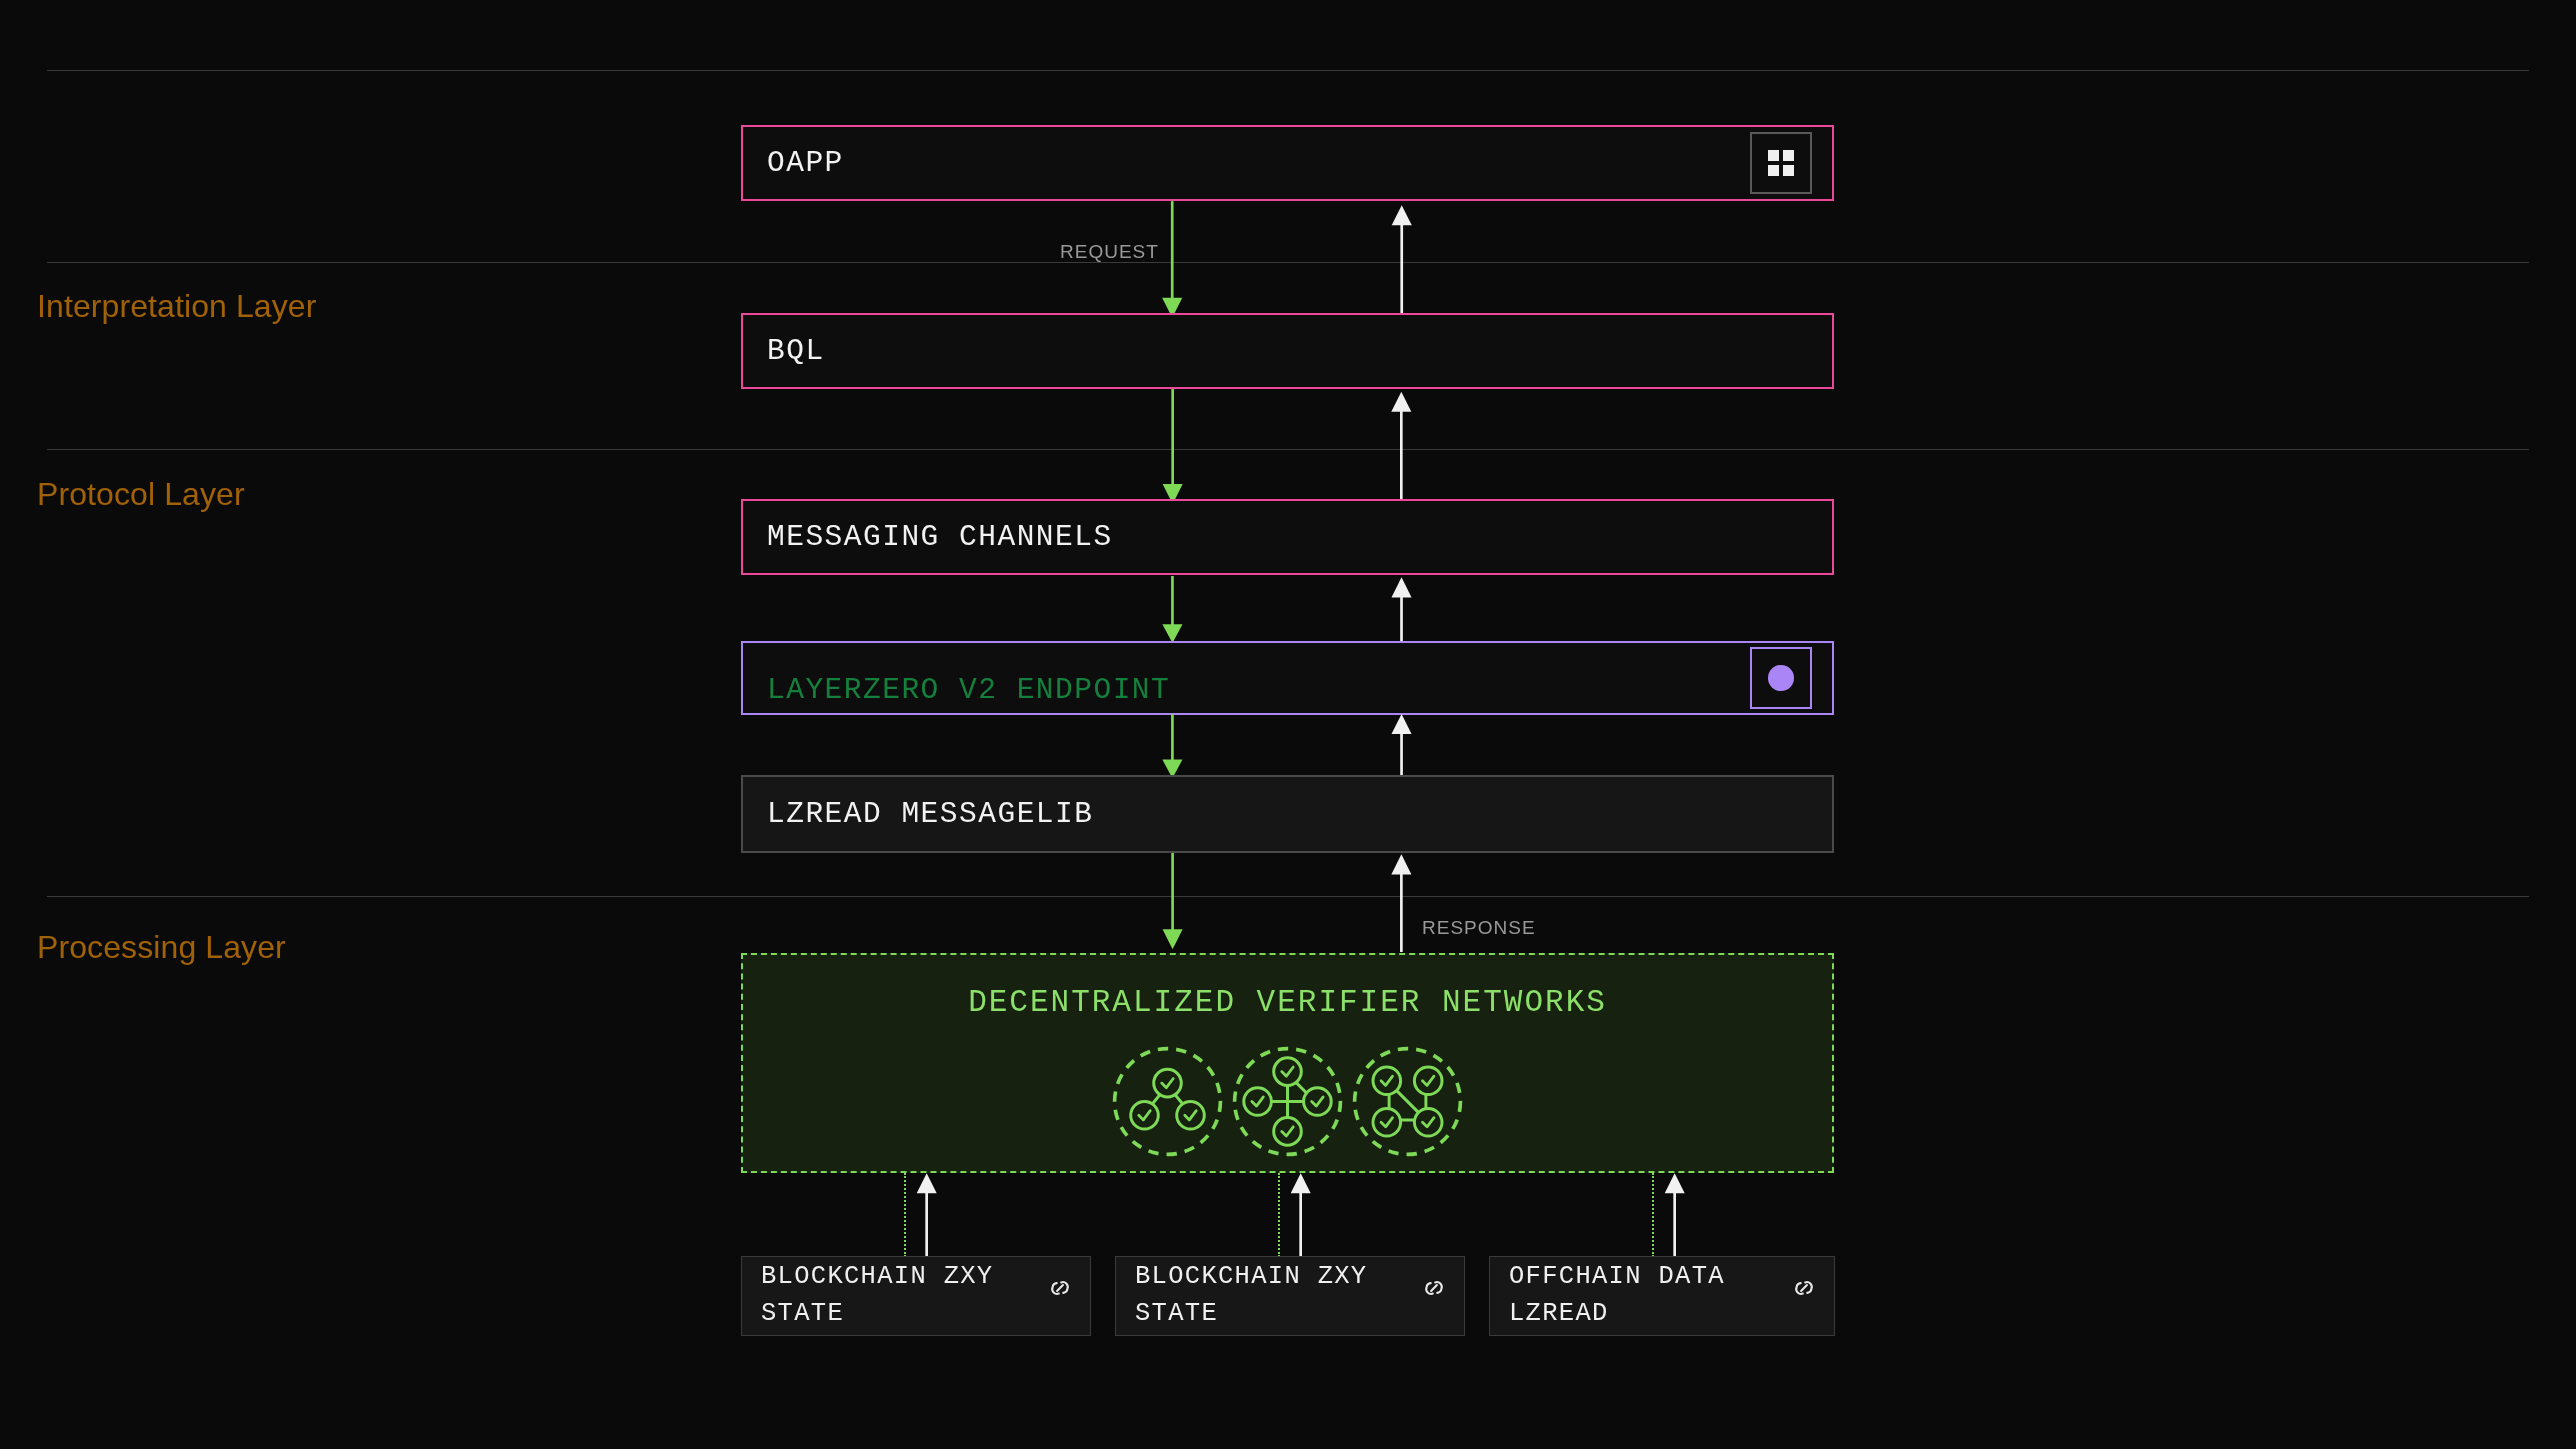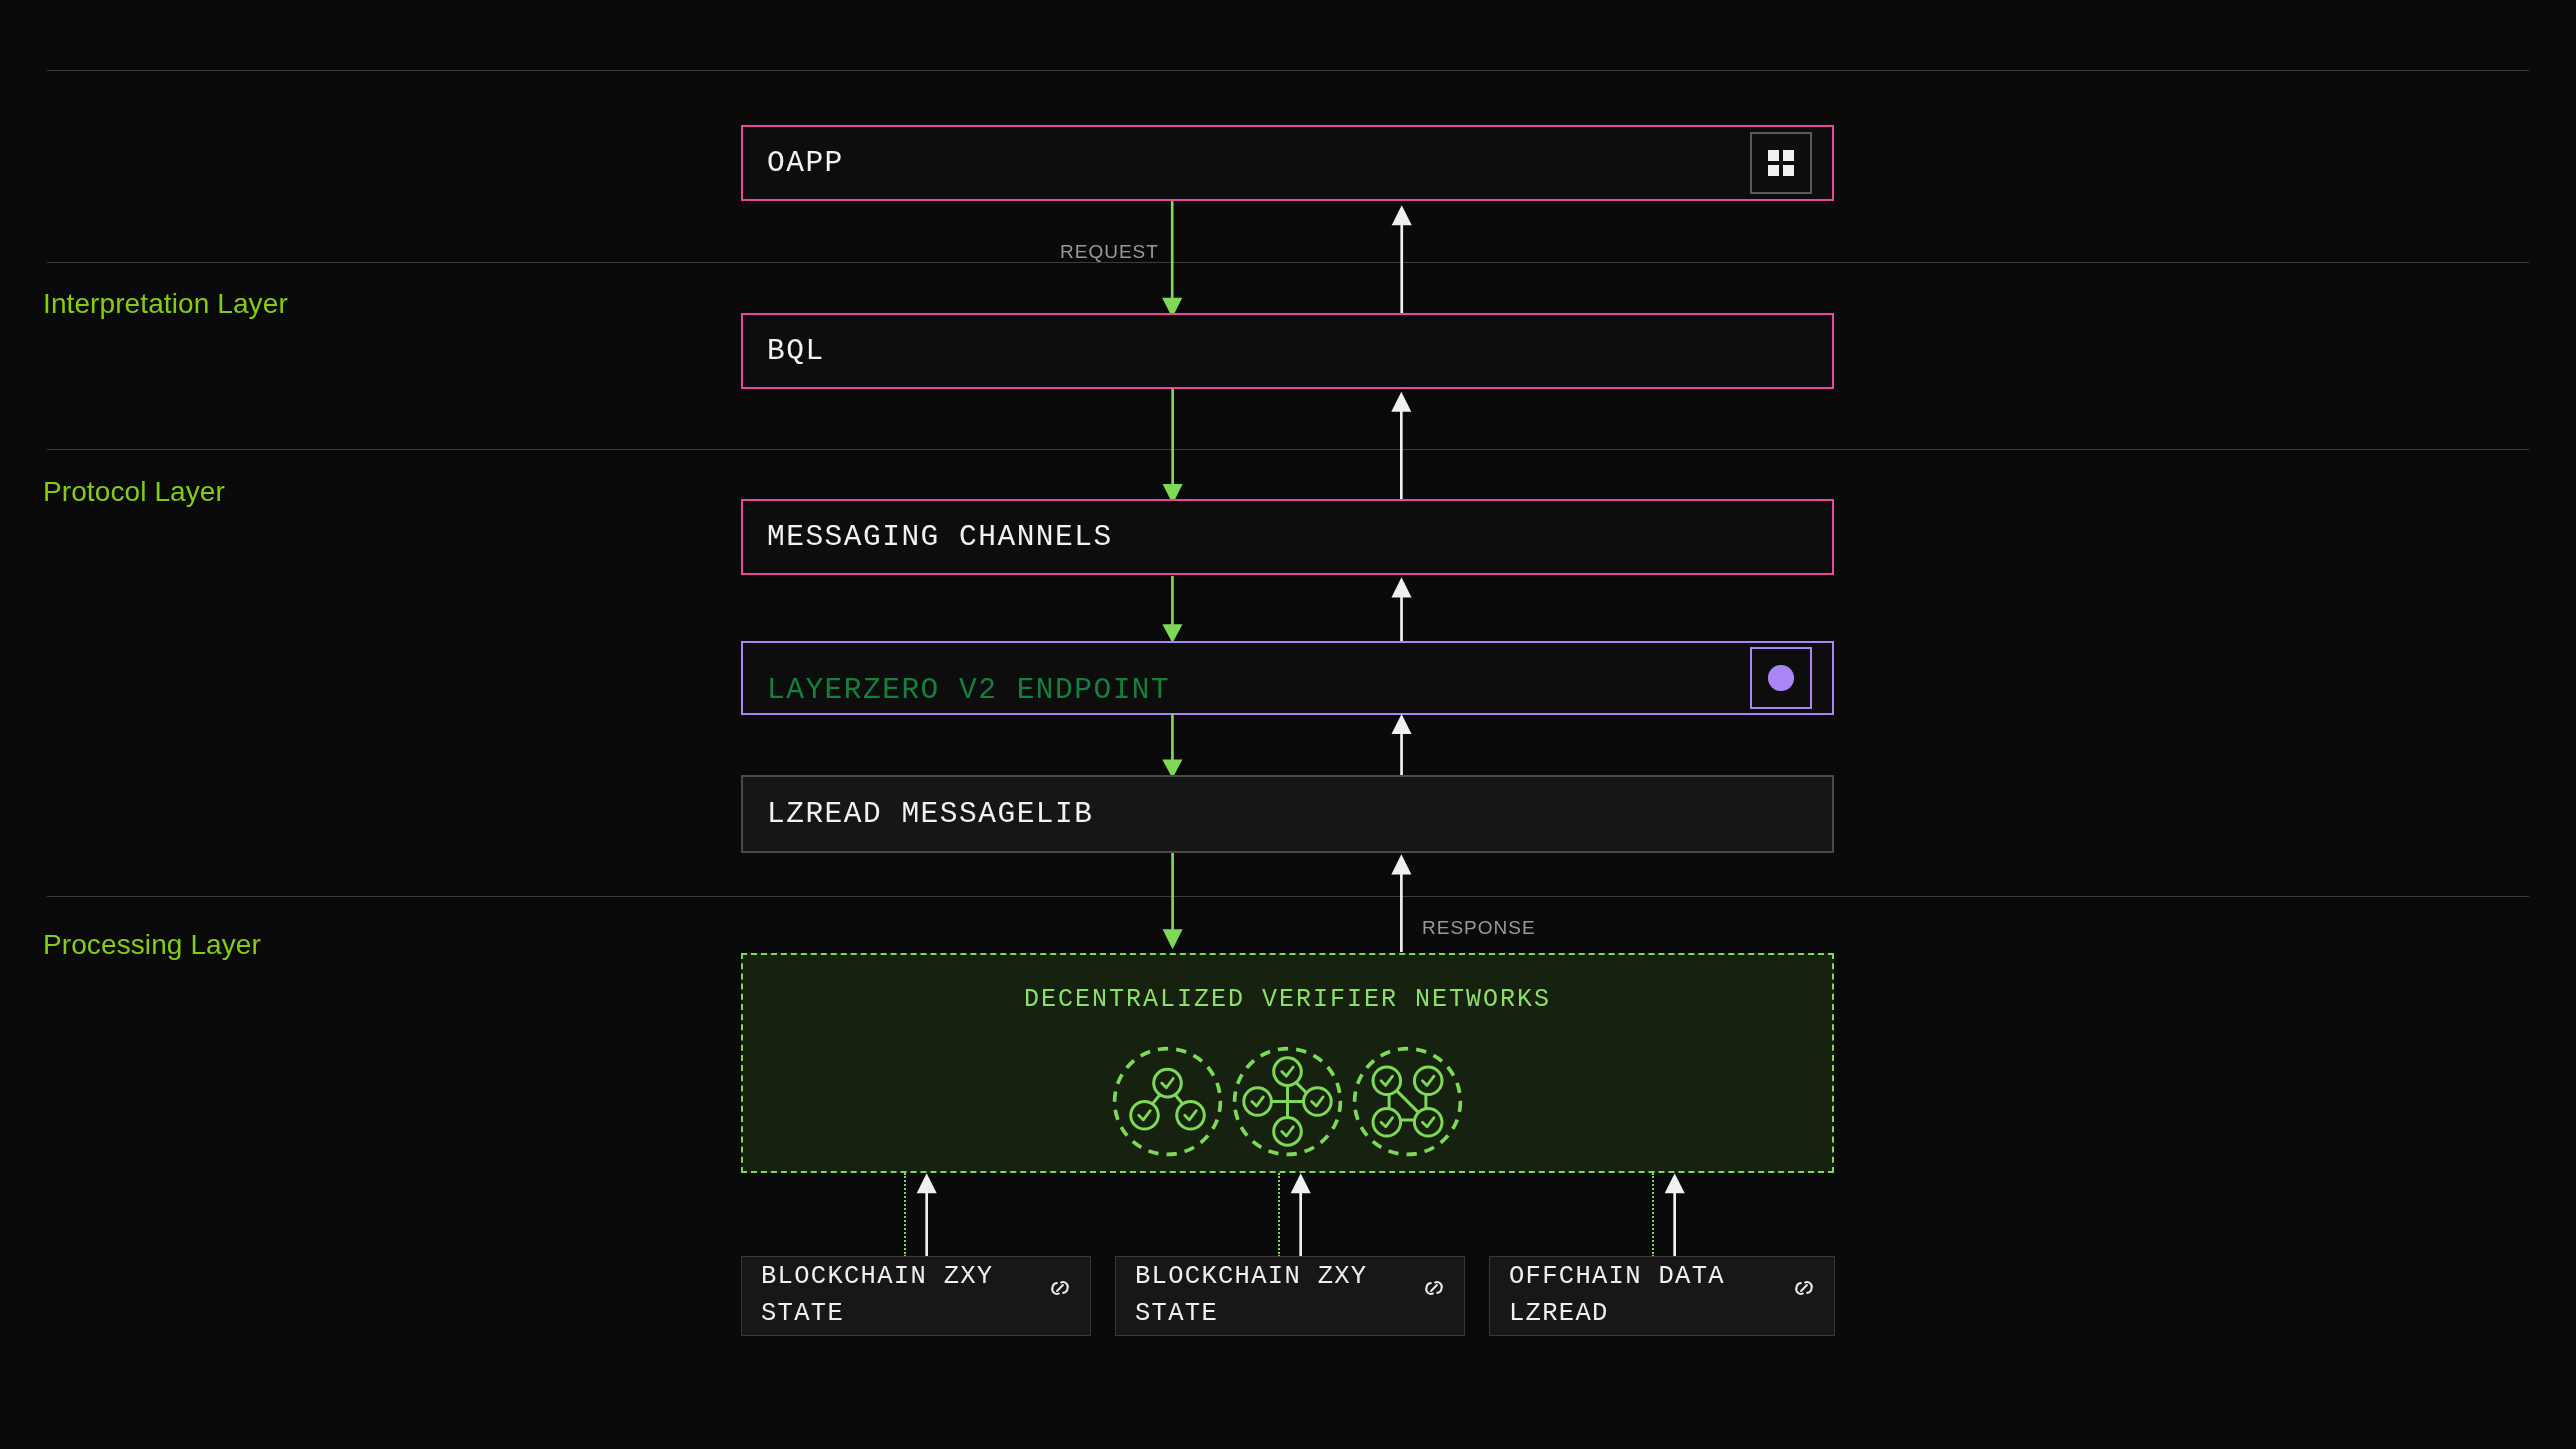--- a/index.html
+++ b/index.html
@@ -12,23 +12,23 @@
   .stage { position:absolute; inset:0; }
 
   
   .divider {
     position:absolute; left:47px; width:2482px; height:0.7px;
     background:#3a3a3a;
   }
 
   
   .layer-label {
-    position:absolute; left:43px;
+    position:absolute; left:37px;
     font-family:"Liberation Sans", sans-serif;
-    font-size:28px; font-weight:400; color:#84cc16;
+    font-size:32px; font-weight:400; color:#a16207;
     letter-spacing:0.1px; white-space:nowrap;
   }
 
   
   .node {
     position:absolute; left:741px; width:1093px;
     border:2px solid #ec4899;
     background:#0d0d0d;
   }
   .node.filled { background:#161616; border-color:#4a4a4a; }
@@ -79,21 +79,21 @@
   
   .dvn {
     position:absolute; left:741px; width:1093px;
     background:#16210f;
     border:2.7px dashed #7ed957;
   }
   .dvn-title {
     position:absolute; left:0; right:0; top:29.5px;
     text-align:center;
     font-family:"Liberation Mono", monospace;
-    font-size:25px; letter-spacing:2px; color:#8ce06a;
+    font-size:31px; letter-spacing:2px; color:#8ce06a;
     white-space:nowrap;
   }
   .dvn-clusters {
     position:absolute; left:0; right:0; top:89px;
     display:flex; justify-content:center; align-items:center; gap:5.4px;
   }
 
   
   .source {
     position:absolute; top:1256px; height:80px;

